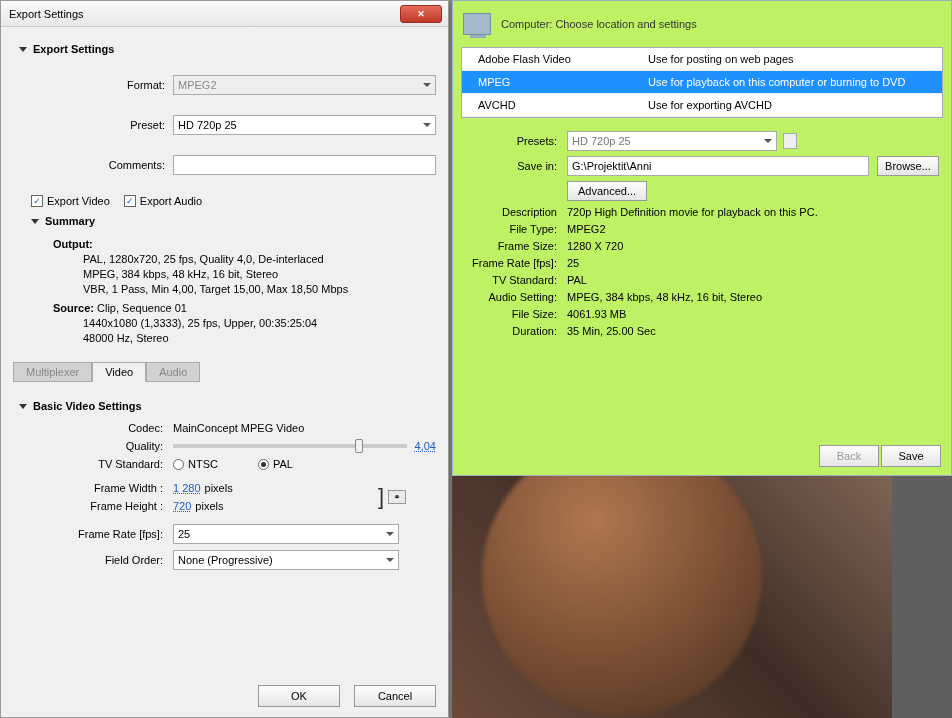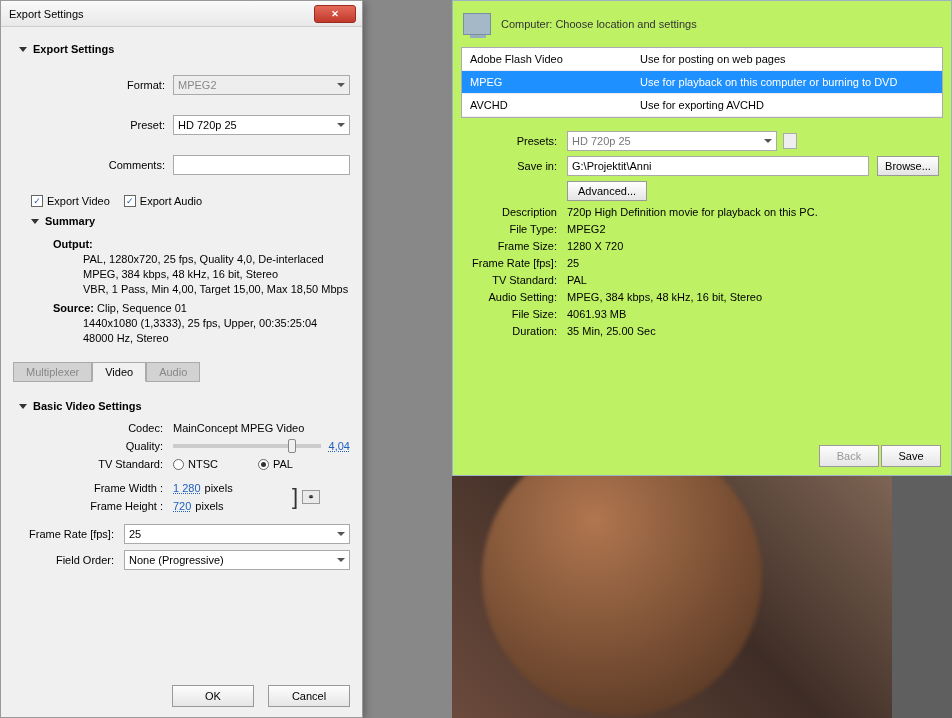--- a/index.html
+++ b/index.html
@@ -1,19 +1,19 @@
 <!DOCTYPE html>
 <html><head>
 <meta charset="utf-8">
 <style>
 * { box-sizing: border-box; margin: 0; padding: 0; font-family: "Segoe UI", Tahoma, sans-serif; font-size: 11px; }
 body { width: 952px; height: 718px; background: #888; position: relative; overflow: hidden; }
 
 
-.dialog-left { position: absolute; left: 0; top: 0; width: 363px; height: 718px; background: #f0f0f0; border: 1px solid #999; box-shadow: 2px 2px 8px rgba(0,0,0,0.3); }
+.dialog-left { position: absolute; left: 0; top: 0; width: 449px; height: 718px; background: #f0f0f0; border: 1px solid #999; box-shadow: 2px 2px 8px rgba(0,0,0,0.3); }
 .titlebar { height: 26px; background: linear-gradient(#fafafa,#e8e8e8); border-bottom: 1px solid #ccc; display: flex; align-items: center; padding: 0 6px; }
 .titlebar-text { flex: 1; padding-left: 2px; }
 .close-btn { width: 42px; height: 18px; background: linear-gradient(#e46b5a,#c0392b); border: 1px solid #9c2b1f; border-radius: 3px; display:flex; align-items:center; justify-content:center; color:#fff; font-weight:bold; font-size:9px; cursor:pointer; }
 
 .dialog-body { padding: 8px 12px; }
 .twisty { display:inline-block; width:0; height:0; border-left:5px solid #333; border-top:4px solid transparent; border-bottom:4px solid transparent; margin-right:6px; }
 .twisty.open { border-top:5px solid #333; border-left:4px solid transparent; border-right:4px solid transparent; border-bottom:none; }
 .section-head { font-weight:bold; margin:8px 0 10px 6px; display:flex; align-items:center; }
 
 .row { display:flex; align-items:center; margin:20px 0; }
@@ -50,21 +50,21 @@
 .btns { display:flex; justify-content:flex-end; gap:14px; }
 .btn { width:82px; height:22px; background:linear-gradient(#fdfdfd,#e6e6e6); border:1px solid #999; cursor:pointer; display:flex;align-items:center;justify-content:center; }
 
 
 .panel-right { position:absolute; left:452px; top:0; right:0; height:476px; background:#bef264; border:1px solid #9fb3c4; }
 .panel-header { height:46px; display:flex; align-items:center; padding:0 10px; font-size:14px; color:#333; gap:10px; }
 .pc-icon { width:28px;height:22px;background:#a4b8c8;border:1px solid #7890a4;position:relative; }
 .pc-icon::after { content:""; position:absolute; bottom:-4px; left:6px; width:16px;height:3px;background:#9aadbc; }
 
 .format-list { border:1px solid #aab; }
-.format-row { display:flex; padding:5px 8px; background:#fff; border-bottom:1px solid #eee; }
+.format-row { display:flex; padding:5px 16px; background:#fff; border-bottom:1px solid #eee; }
 .format-row.selected { background:#1e90ff; color:#fff; }
 .format-row .name { width:170px; }
 
 .settings-area { padding:8px 12px; }
 .srow { display:flex; align-items:center; margin:5px 0; }
 .srow .slabel { width:102px; text-align:right; padding-right:10px; }
 .dd2 { width:210px; height:20px; background:#fff;border:1px solid #aaa;display:flex;align-items:center;justify-content:space-between;padding:0 4px;color:#777; }
 .input2 { width:300px; height:20px; background:#fff;border:1px solid #aaa;padding:0 4px; }
 .input3 { flex:1; height:20px; background:#fff;border:1px solid #aaa;padding:0 4px; margin-right:8px; }
 .small-btn { width:62px;height:20px;background:linear-gradient(#fff,#e4e4e4);border:1px solid #999;cursor:pointer;display:flex;align-items:center;justify-content:center; }

